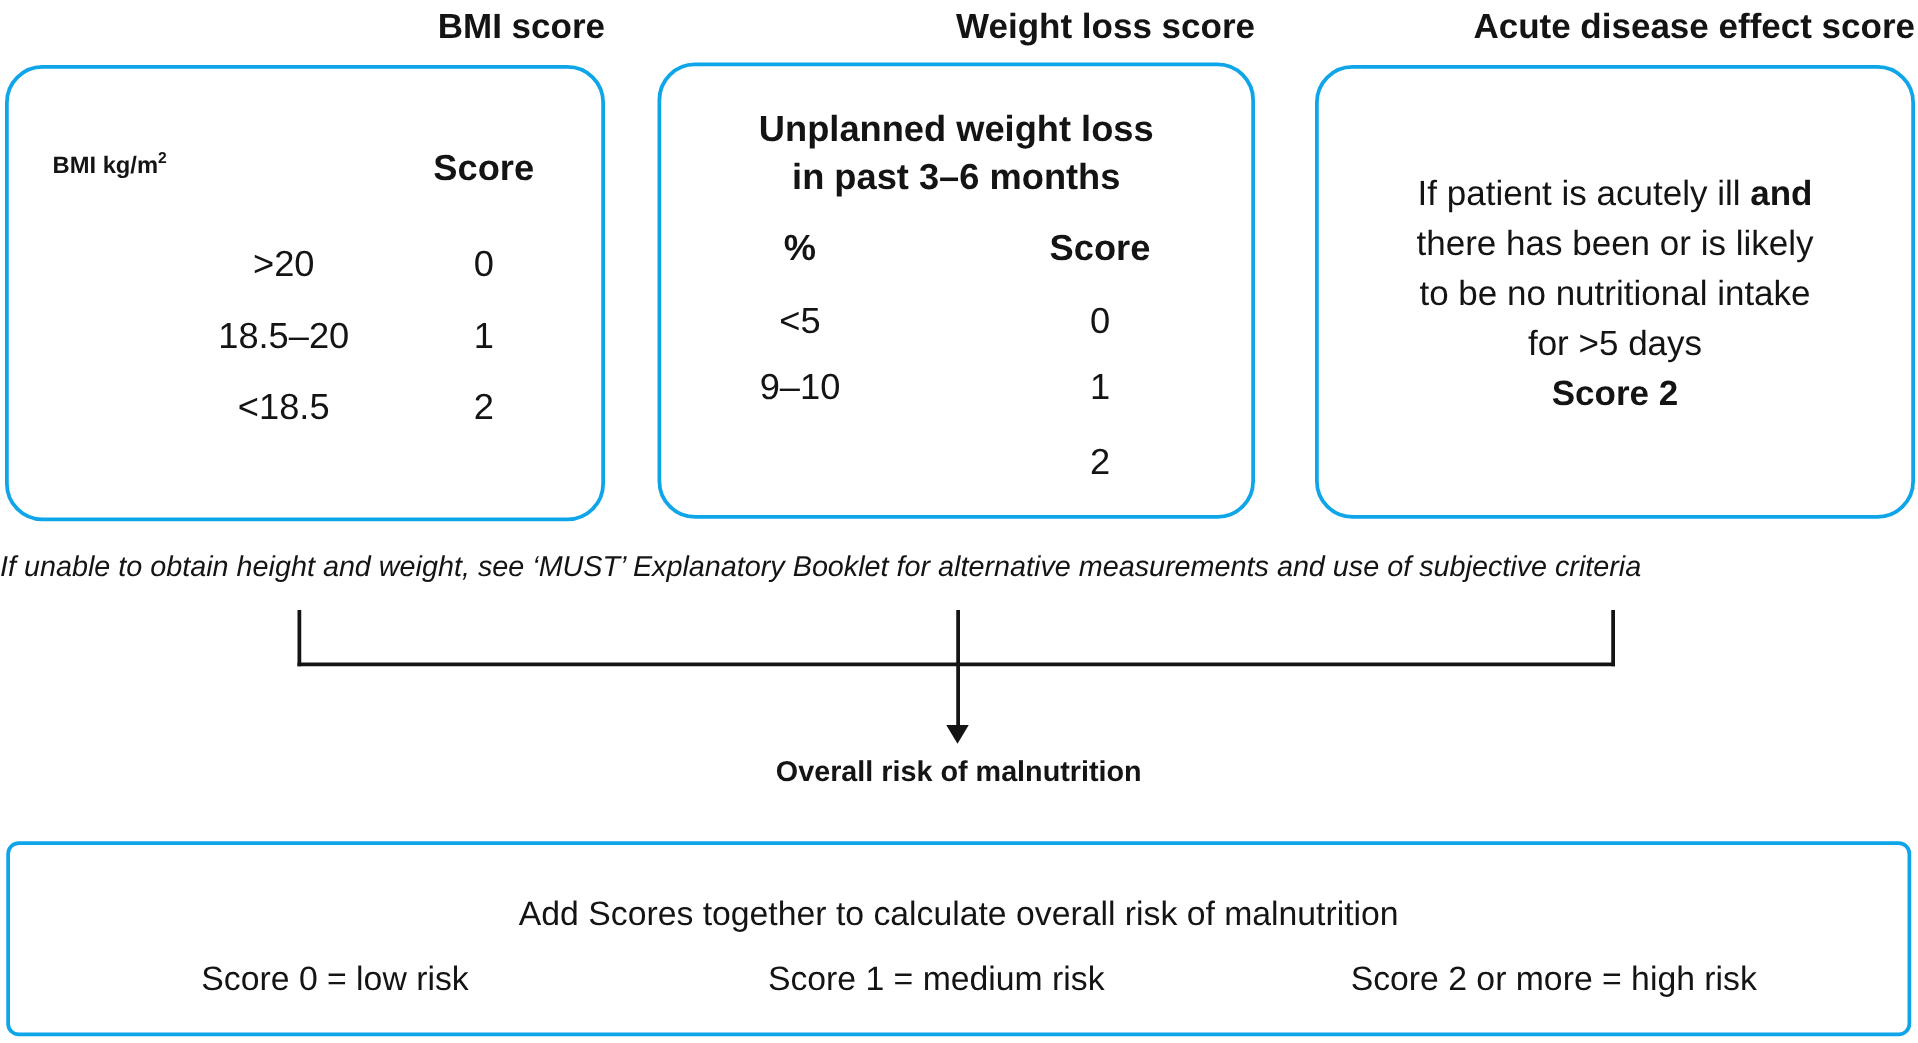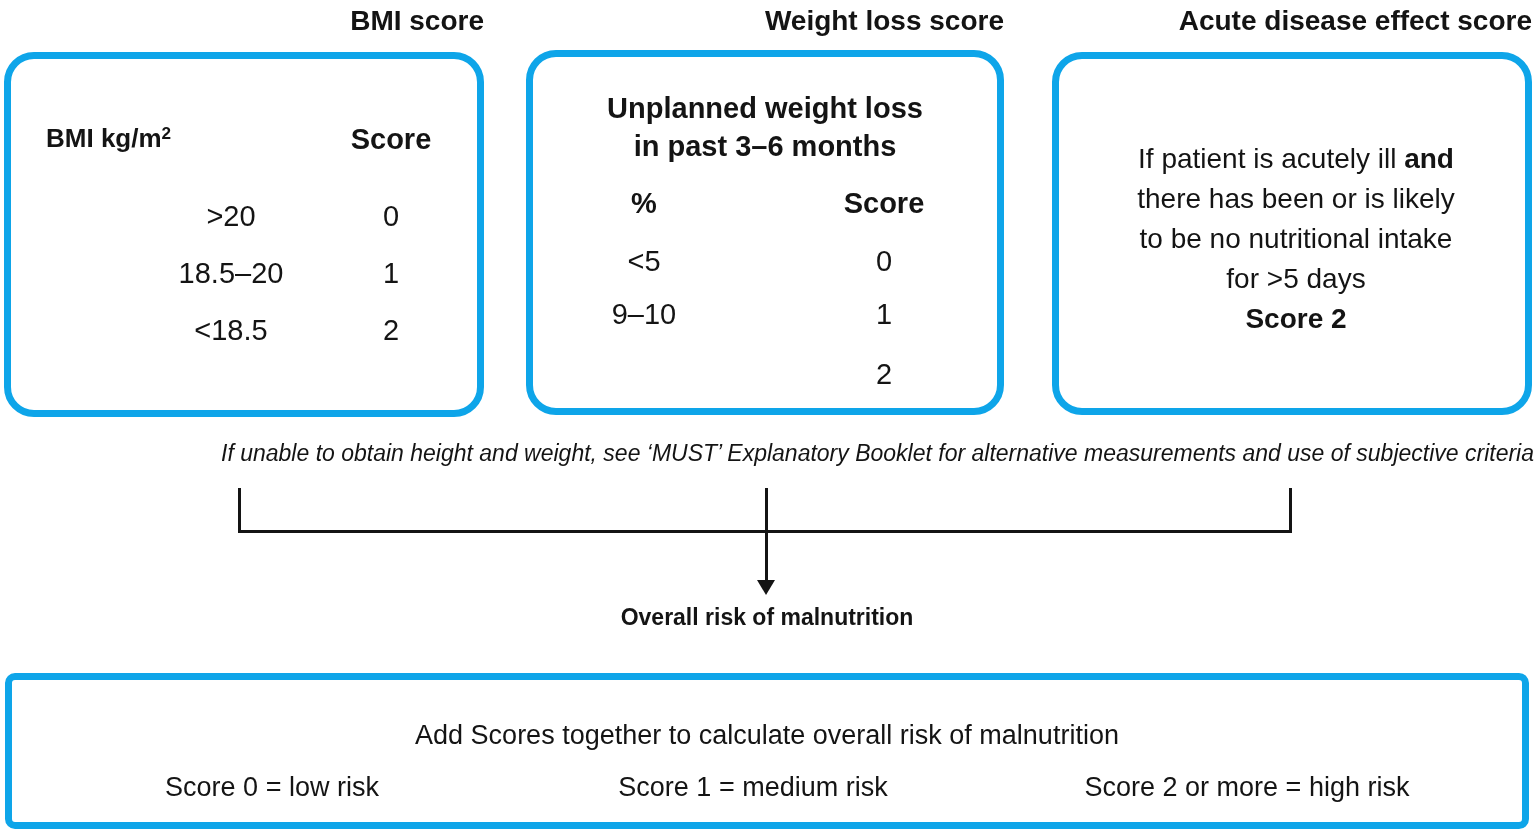--- a/index.html
+++ b/index.html
@@ -23,30 +23,30 @@
     font-size: 28px;
     text-align: right;
     top: 5px;
   }
   .t1 { left: 4px;    width: 480px; }
   .t2 { left: 526px;  width: 478px; }
   .t3 { left: 1052px; width: 480px; }
 
   
   .box {
-    border: 7px solid #0ea5e9;
+    border: 3px solid #0ea5e9;
     border-radius: 30px;
     background: #ffffff;
   }
   .box1 { left: 4px;    top: 52px;  width: 480px; height: 365px; }
   .box2 { left: 526px;  top: 50px;  width: 478px; height: 365px; }
   .box3 { left: 1052px; top: 52px;  width: 480px; height: 363px; }
 
   
-  .b1-h1 { left: 35px;  top: 64px;  font-size: 26px; font-weight: bold; }
+  .b1-h1 { left: 35px;  top: 64px;  font-size: 19px; font-weight: bold; }
   .b1-h1 sup { font-size: 0.66em; vertical-align: 8px; }
   .b1-h2 { left: 295px; top: 64px;  width: 170px; font-size: 29px; font-weight: bold; text-align: center; }
   .b1-c1 { left: 110px; top: 0;     width: 220px; font-size: 29px; text-align: center; }
   .b1-c2 { left: 295px; top: 0;     width: 170px; font-size: 29px; text-align: center; }
   .b1-r0 { top: 141px; } .b1-r1 { top: 198px; } .b1-r2 { top: 255px; }
 
   
   .b2-heading {
     left: 0; top: 32px; width: 100%;
     font-size: 29px; font-weight: bold; text-align: center; line-height: 38px;
@@ -62,21 +62,21 @@
     left: 18px; top: 80px; width: 438px;
     font-size: 28px; line-height: 40px; text-align: center;
   }
   .bold { font-weight: bold; }
 
   
   .note {
     left: 0; top: 440px; width: 100%;
     font-style: italic;
     font-size: 23px;
-    text-align: right;
+    text-align: left;
   }
 
   
   .line { background: #141414; }
   .v-left   { left: 238px;  top: 488px; width: 3px;    height: 45px; }
   .v-right  { left: 1289px; top: 488px; width: 3px;    height: 45px; }
   .h-line   { left: 238px;  top: 530px; width: 1054px; height: 3px;  }
   .v-center { left: 765px;  top: 488px; width: 3px;    height: 94px; }
   .arrowhead {
     left: 757px; top: 580px;

